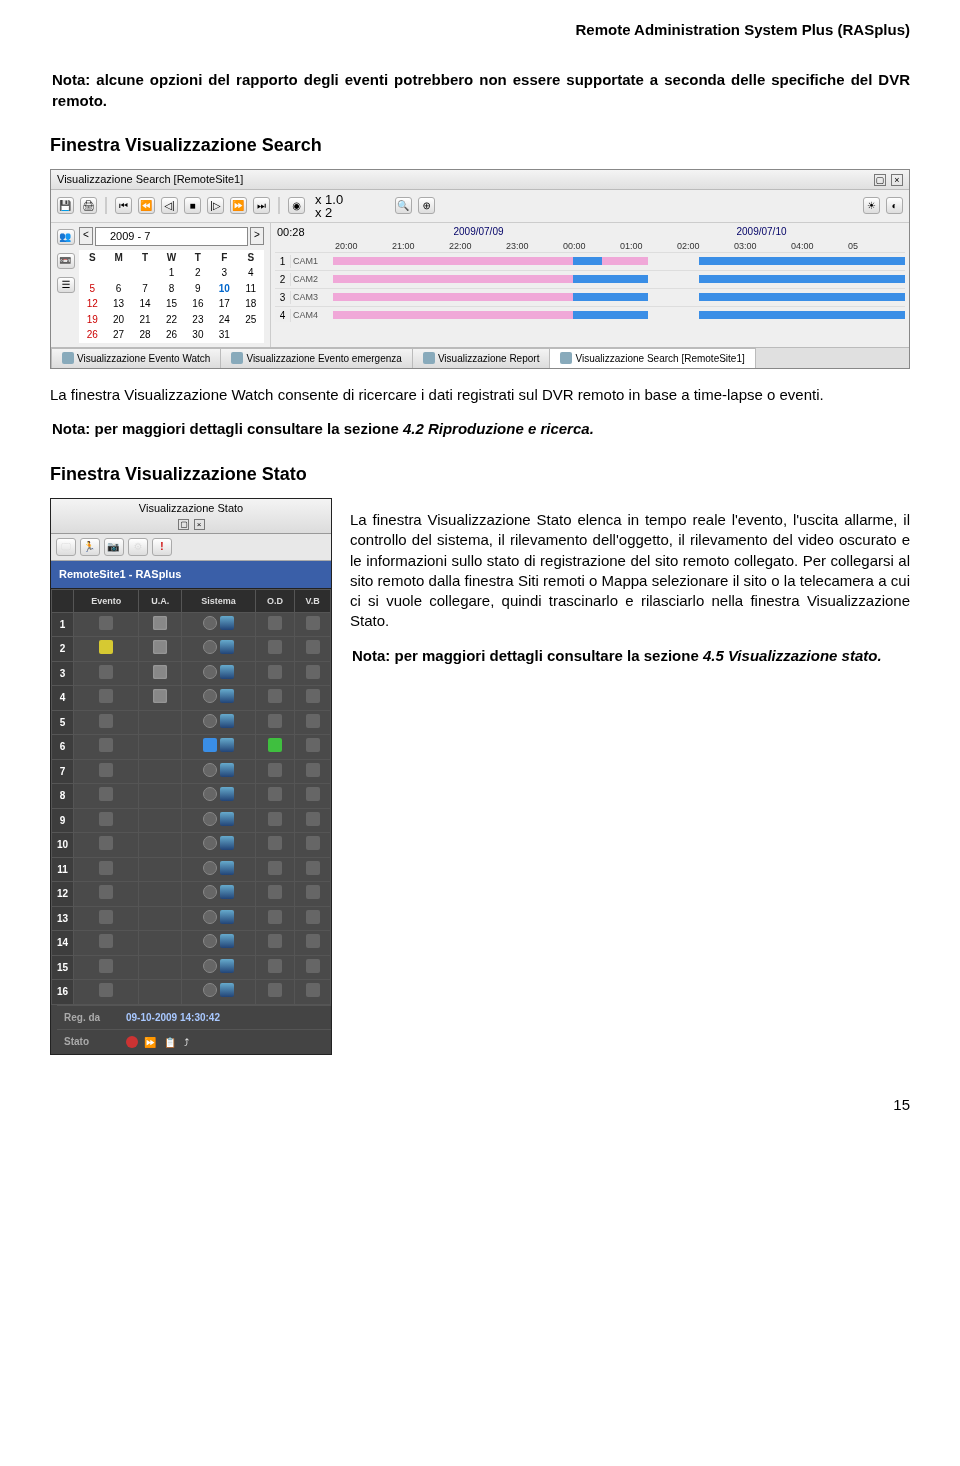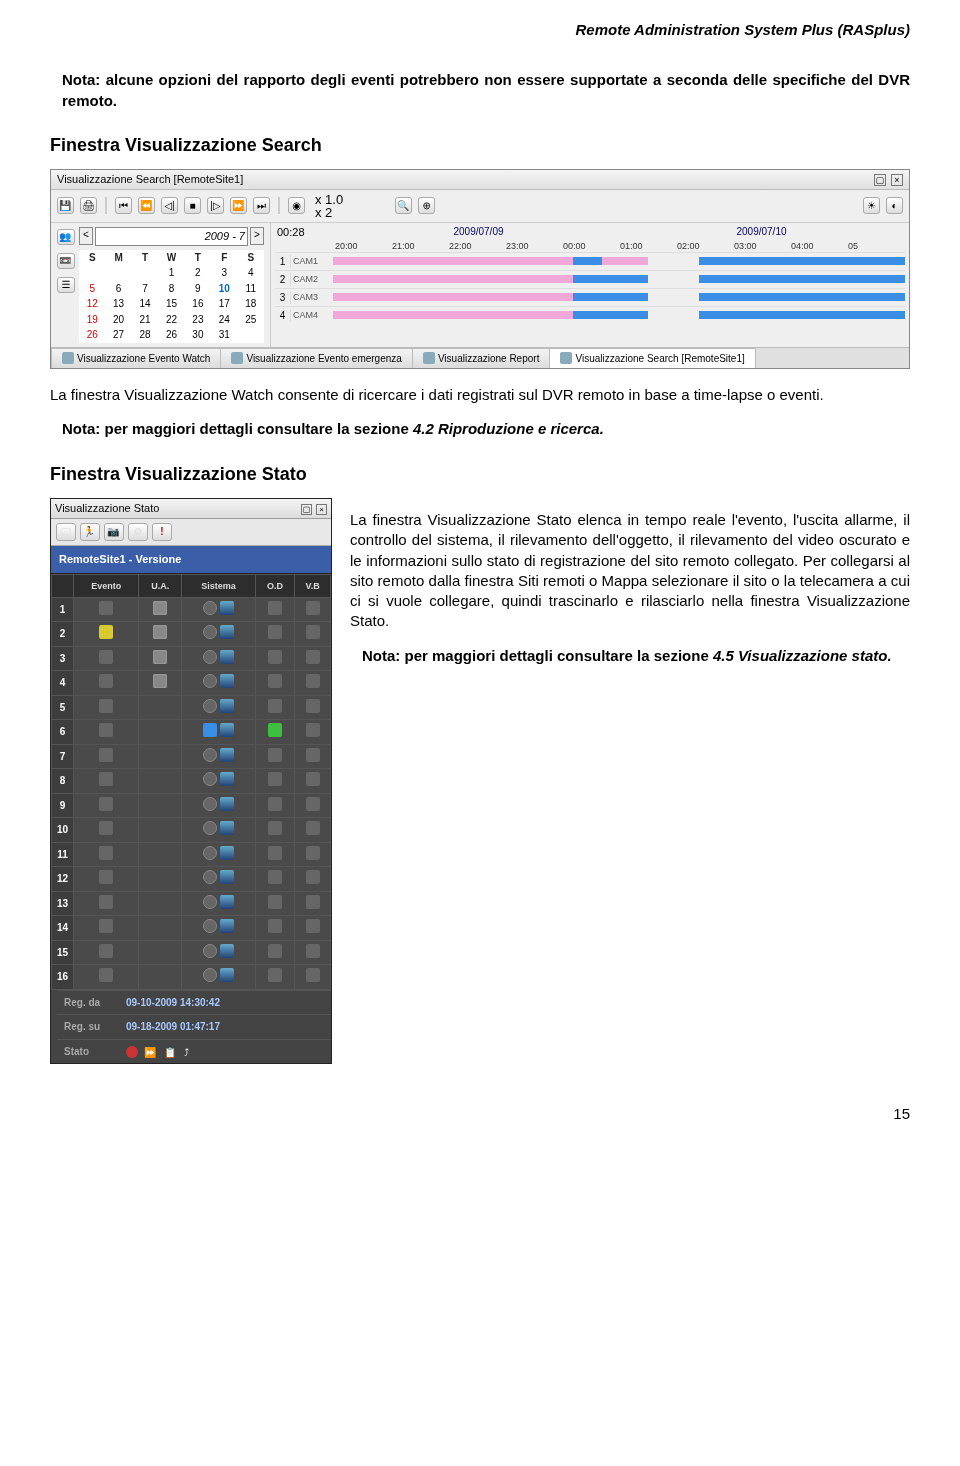--- a/index.html
+++ b/index.html
@@ -11,23 +11,22 @@
     color: #000;
     font-size: 15px;
     line-height: 1.35;
     padding: 20px 50px 40px 50px;
   }
   .doc-header {
     text-align: right;
     font-weight: bold;
     font-size: 15px;
     margin-bottom: 30px;
-    font-style: italic;
-  }
-  .note { font-weight: bold; margin: 14px 0 22px 12px; text-align: justify; }
+  }
+  .note { font-weight: bold; margin: 14px 0 22px 2px; text-align: justify; }
   .note-em { font-style: italic; }
   h2.section-heading { font-size: 18px; font-weight: bold; margin: 20px 0 12px 0; }
   p.body-text { margin: 12px 0; text-align: justify; }
   
   .search-panel {
     border: 1px solid #888;
     background: #efefef;
     width: 860px;
     margin: 6px 0 16px 0;
     font-size: 11px;
@@ -58,21 +57,21 @@
   .search-left {
     width:220px; padding:4px 6px; border-right:1px solid #ccc;
     display:flex; gap:4px;
   }
   .left-iconcol { display:flex; flex-direction:column; gap:8px; padding-top:2px; }
   .left-iconcol .tb-ico { width:18px; height:16px; }
   .cal-wrap { flex:1; }
   .date-nav { display:flex; align-items:center; gap:2px; margin-bottom:4px; }
   .date-nav .btn { width:14px; height:18px; border:1px solid #888; background:#eee; text-align:center; font-size:10px; }
   .date-nav .datefield {
-    flex:1; border:1px solid #888; background:#fff; text-align:right; padding:1px 2px;font-style:italic;
+    flex:1; border:1px solid #888; background:#fff; text-align:left; padding:1px 14px;
   }
   table.cal { width:100%; border-collapse:collapse; background:#fff; font-size:10px; }
   table.cal th, table.cal td { text-align:center; padding:1px 0; }
   table.cal th { color:#222; font-weight:bold; }
   table.cal td.sun { color:#c00; }
   table.cal td.today { color:#06c; font-weight:bold; }
   .timeline-wrap { flex:1; padding:2px 4px 4px 4px; overflow:hidden; }
   .tl-date { font-size:10px; color:#006; }
   .tl-dates-row { display:flex; justify-content:space-between; padding:0 2px; }
   .tl-hours { display:flex; font-size:9px; color:#333; }
@@ -105,21 +104,21 @@
 
   
   .stato-split { display:flex; gap:18px; margin-top:10px; }
   .stato-panel {
     width:282px; background:#444; border:1px solid #222; font-size:11px; color:#ddd;
     flex-shrink:0;
   }
   .stato-titlebar {
     display:flex; justify-content:space-between; align-items:center;
     background:linear-gradient(#f4f4f4,#dcdcdc); color:#000;
-    padding:2px 4px; border-bottom:1px solid #999;
+    padding:2px 4px; border-bottom:1px solid #999;flex-direction:column;
   }
   .stato-titlebar .winicons span {
     display:inline-block; width:11px; height:11px; border:1px solid #777; margin-left:1px;
     font-size:8px; line-height:9px; text-align:center;
   }
   .stato-toolbar {
     display:flex; gap:4px; padding:4px 5px; background:#e8e8e8; border-bottom:1px solid #aaa;
   }
   .stato-toolbar .tb-ico { width:20px; height:18px; }
   .stato-toolbar .tb-ico.alert { color:#c00; font-weight:bold; }
@@ -385,21 +384,21 @@
         <span>×</span>
       </span>
     </div>
     <div class="stato-toolbar">
       <span class="tb-ico">🖵</span>
       <span class="tb-ico">🏃</span>
       <span class="tb-ico">📷</span>
       <span class="tb-ico">⚙</span>
       <span class="tb-ico alert">!</span>
     </div>
-    <div class="stato-conn">RemoteSite1 - Versione</div>
+    <div class="stato-conn">RemoteSite1 - RASplus</div>
     <table class="stato-grid">
       <tbody>
           <tr>
         <th></th>
         <th>Evento</th>
         <th>U.A.</th>
         <th>Sistema</th>
         <th>O.D</th>
         <th>V.B</th>
       </tr>
@@ -532,24 +531,20 @@
             <td><span class="cell-ico dim"></span></td>
           </tr>
     </tbody>
       </table>
     <div class="stato-footer">
       <div class="frow">
           <span class="flabel">Reg. da</span>
           <span class="fval">09-10-2009 14:30:42</span>
         </div>
       <div class="frow">
-          <span class="flabel">Reg. su</span>
-          <span class="fval">09-18-2009 01:47:17</span>
-        </div>
-      <div class="frow">
           <span class="flabel">Stato</span>
         <span class="state-ico"></span>
         <span class="ff-ico">⏩</span>
         <span class="ff-ico">📋</span>
         <span class="ff-ico">⤴</span>
       </div>
     </div>
   </div>
 
   <div class="stato-right">

